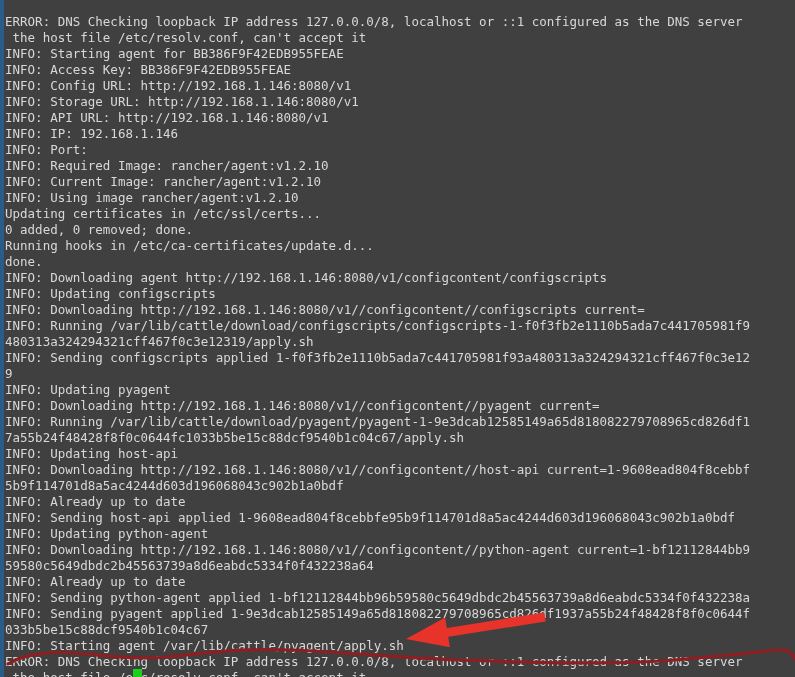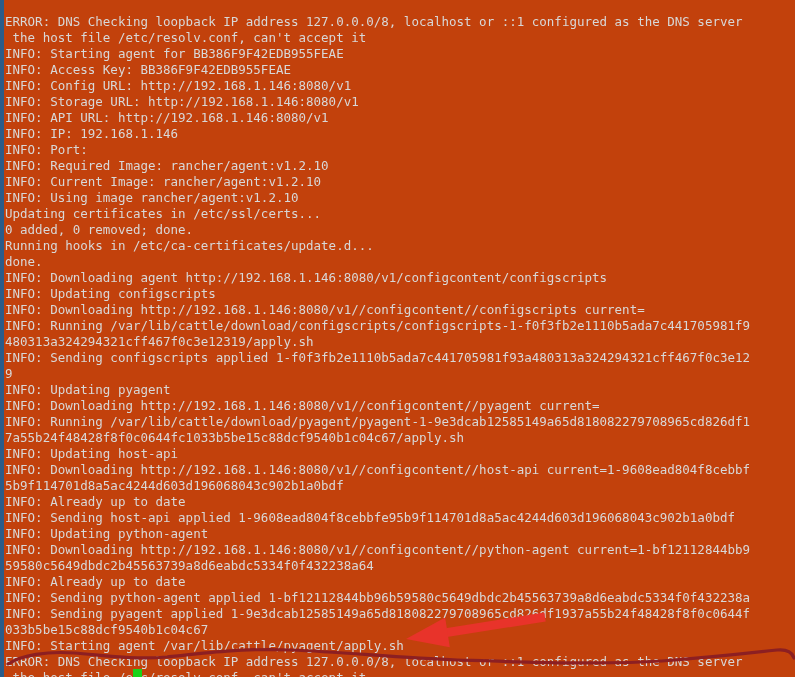--- a/index.html
+++ b/index.html
@@ -56,21 +56,21 @@
     left: 0;
     top: 0;
     width: 2px;
     height: 677px;
     background: #2a5c8a;
   }
 </style>
 </head>
 <body>
 
-<div id="terminal" style="background: #c2410c; border-left-color: rgb(42, 92, 138);">
+<div id="terminal" style="background: #404040; border-left-color: rgb(42, 92, 138);">
 
   <div class="scrollbar-edge" style="background: rgb(42, 92, 138);"></div>
 
   <pre id="log-output" style="color: rgb(216, 216, 216); font-size: 12.5px; line-height: 16px;"><div class="log-line">ERROR: DNS Checking loopback IP address 127.0.0.0/8, localhost or ::1 configured as the DNS server</div><div class="log-line"> the host file /etc/resolv.conf, can't accept it</div><div class="log-line">INFO: Starting agent for BB386F9F42EDB955FEAE</div><div class="log-line">INFO: Access Key: BB386F9F42EDB955FEAE</div><div class="log-line">INFO: Config URL: http://192.168.1.146:8080/v1</div><div class="log-line">INFO: Storage URL: http://192.168.1.146:8080/v1</div><div class="log-line">INFO: API URL: http://192.168.1.146:8080/v1</div><div class="log-line">INFO: IP: 192.168.1.146</div><div class="log-line">INFO: Port:</div><div class="log-line">INFO: Required Image: rancher/agent:v1.2.10</div><div class="log-line">INFO: Current Image: rancher/agent:v1.2.10</div><div class="log-line">INFO: Using image rancher/agent:v1.2.10</div><div class="log-line">Updating certificates in /etc/ssl/certs...</div><div class="log-line">0 added, 0 removed; done.</div><div class="log-line">Running hooks in /etc/ca-certificates/update.d...</div><div class="log-line">done.</div><div class="log-line">INFO: Downloading agent http://192.168.1.146:8080/v1/configcontent/configscripts</div><div class="log-line">INFO: Updating configscripts</div><div class="log-line">INFO: Downloading http://192.168.1.146:8080/v1//configcontent//configscripts current=</div><div class="log-line">INFO: Running /var/lib/cattle/download/configscripts/configscripts-1-f0f3fb2e1110b5ada7c441705981f9</div><div class="log-line">480313a324294321cff467f0c3e12319/apply.sh</div><div class="log-line">INFO: Sending configscripts applied 1-f0f3fb2e1110b5ada7c441705981f93a480313a324294321cff467f0c3e12</div><div class="log-line">9</div><div class="log-line">INFO: Updating pyagent</div><div class="log-line">INFO: Downloading http://192.168.1.146:8080/v1//configcontent//pyagent current=</div><div class="log-line">INFO: Running /var/lib/cattle/download/pyagent/pyagent-1-9e3dcab12585149a65d818082279708965cd826df1</div><div class="log-line">7a55b24f48428f8f0c0644fc1033b5be15c88dcf9540b1c04c67/apply.sh</div><div class="log-line">INFO: Updating host-api</div><div class="log-line">INFO: Downloading http://192.168.1.146:8080/v1//configcontent//host-api current=1-9608ead804f8cebbf</div><div class="log-line">5b9f114701d8a5ac4244d603d196068043c902b1a0bdf</div><div class="log-line">INFO: Already up to date</div><div class="log-line">INFO: Sending host-api applied 1-9608ead804f8cebbfe95b9f114701d8a5ac4244d603d196068043c902b1a0bdf</div><div class="log-line">INFO: Updating python-agent</div><div class="log-line">INFO: Downloading http://192.168.1.146:8080/v1//configcontent//python-agent current=1-bf12112844bb9</div><div class="log-line">59580c5649dbdc2b45563739a8d6eabdc5334f0f432238a64</div><div class="log-line">INFO: Already up to date</div><div class="log-line">INFO: Sending python-agent applied 1-bf12112844bb96b59580c5649dbdc2b45563739a8d6eabdc5334f0f432238a</div><div class="log-line">INFO: Sending pyagent applied 1-9e3dcab12585149a65d818082279708965cd826df1937a55b24f48428f8f0c0644f</div><div class="log-line">033b5be15c88dcf9540b1c04c67</div><div class="log-line">INFO: Starting agent /var/lib/cattle/pyagent/apply.sh</div><div class="log-line">ERROR: DNS Checking loopback IP address 127.0.0.0/8, localhost or ::1 configured as the DNS server</div><div class="log-line"> the host file /etc/resolv.conf, can't accept it</div></pre>
 
   <div id="cursor-block" style="left: 131px; top: 669px; background: rgb(25, 210, 25);"></div>
 
   <svg id="annotation-layer" viewBox="0 0 795 677" width="795" height="677" xmlns="http://www.w3.org/2000/svg">
     <path id="scribble-path" fill="none" stroke="#8c1f22" stroke-width="3.2" stroke-linecap="round" stroke-linejoin="round" d="M 6,664 C 20,655 45,651 72,653 C 100,655 130,660 165,657 C 200,653 240,648 290,650 C 340,652 400,658 455,660 C 520,662 600,665 660,661 C 700,658 740,654 775,650 C 785,649 790,652 792,658"></path>
     <g id="arrow-group">

